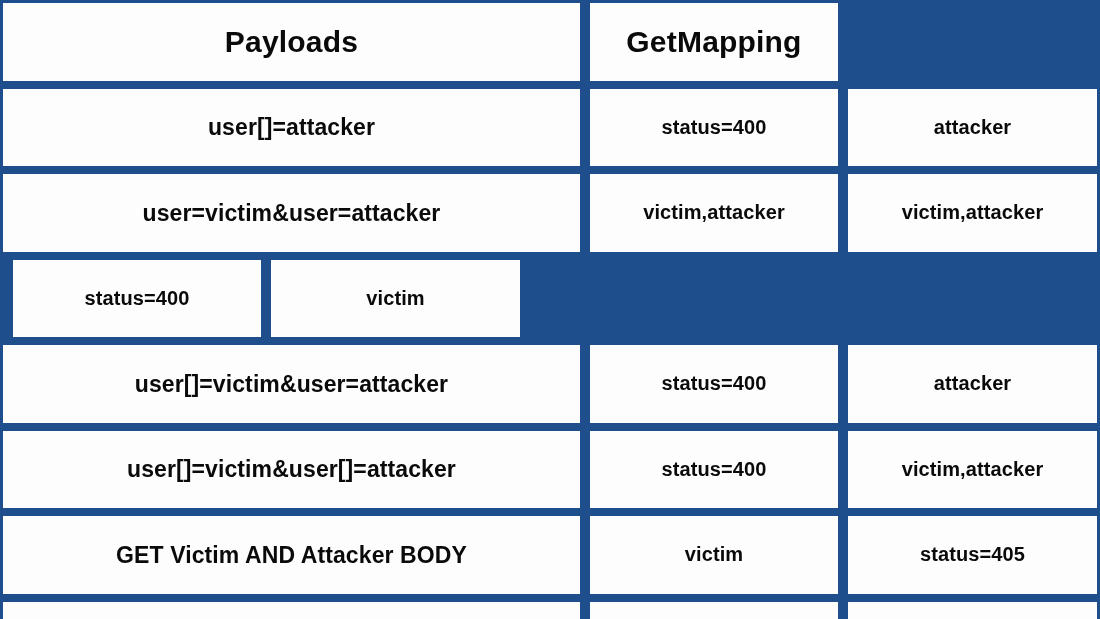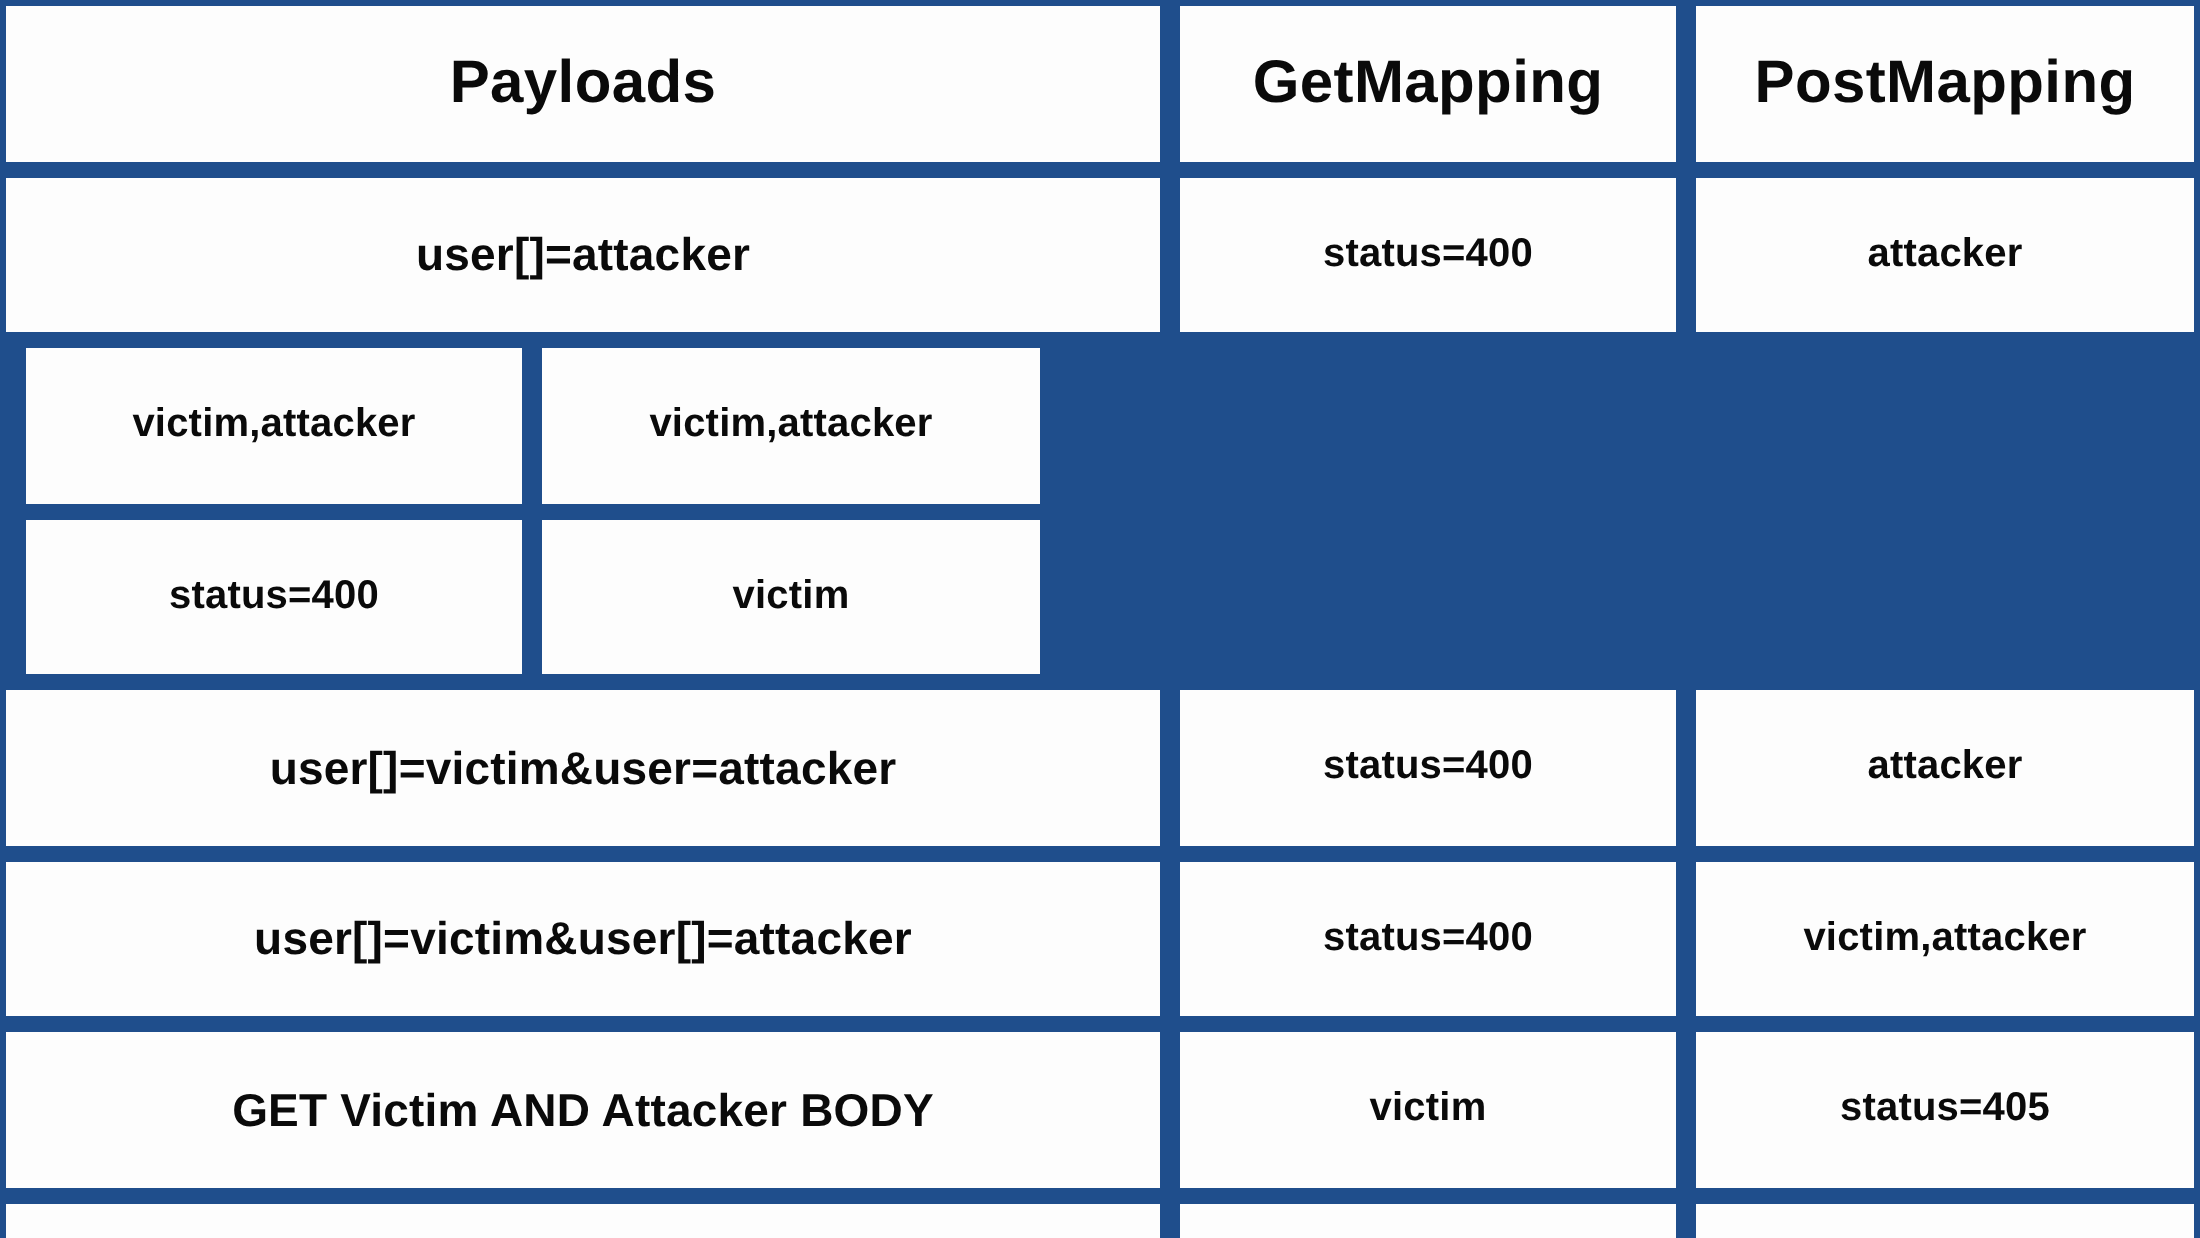--- a/index.html
+++ b/index.html
@@ -78,36 +78,36 @@
 </head>
 <body>
 
 <div id="table-root">
 
   <div class="table-row header-row">
     <div class="cell col-payloads">Payloads</div>
     <div class="col-gap"></div>
     <div class="cell col-get">GetMapping</div>
     <div class="col-gap"></div>
-    <div class="cell col-post">PostMapping</div>
   </div>
 
   <div class="row-gap"></div>
 
   <div class="table-row body-row">
     <div class="cell col-payloads">user[]=attacker</div>
     <div class="col-gap"></div>
     <div class="cell col-get">status=400</div>
     <div class="col-gap"></div>
     <div class="cell col-post">attacker</div>
   </div>
 
   <div class="row-gap"></div>
 
   <div class="table-row body-row">
+    <div class="cell col-payloads">user=victim&amp;user=attacker</div>
     <div class="col-gap"></div>
     <div class="cell col-get">victim,attacker</div>
     <div class="col-gap"></div>
     <div class="cell col-post">victim,attacker</div>
   </div>
 
   <div class="row-gap"></div>
 
   <div class="table-row body-row">
     <div class="col-gap"></div>

